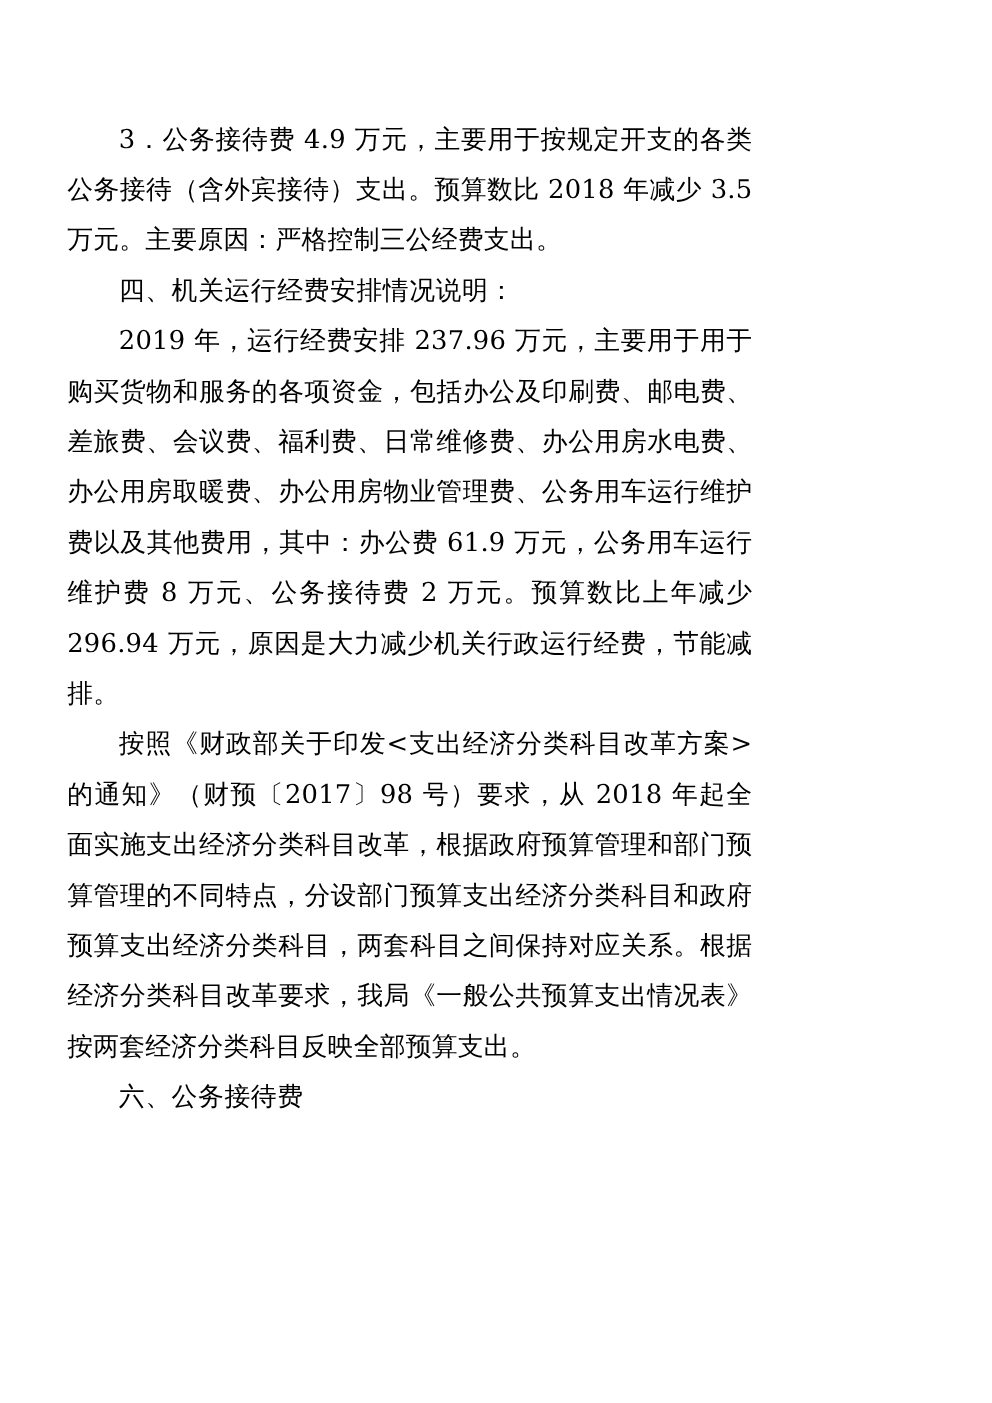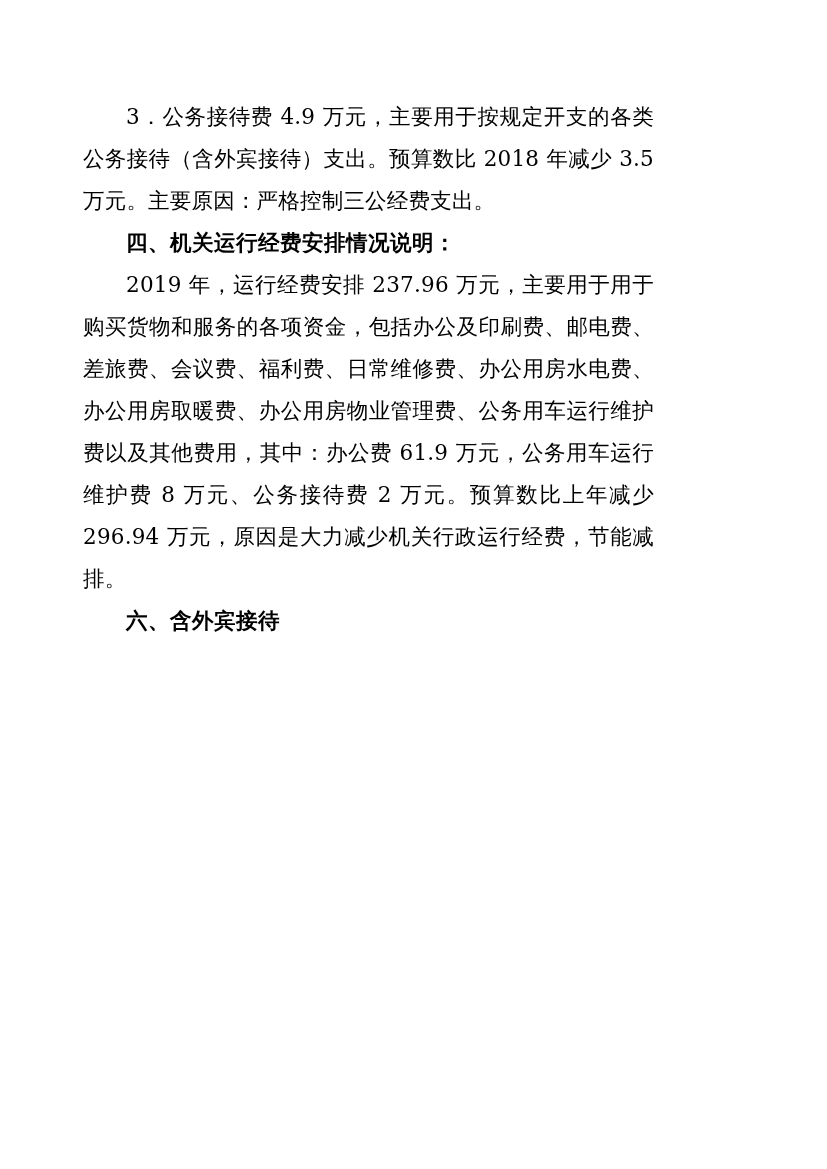--- a/index.html
+++ b/index.html
@@ -12,54 +12,55 @@
     height: 1169px;
     font-family: "DejaVu Serif", "Liberation Serif", serif;
     color: #000000;
     position: relative;
     overflow: hidden;
   }
   .page {
     box-sizing: border-box;
     width: 691px;
     height: 1169px;
-    padding: 96px 128px 0 83px;
+    padding: 96px 128px 0 56px;
     background: #ffffff;
   }
   .doc-body {
     width: 571px;
   }
   p {
     margin: 0;
     font-size: 21.5px;
     line-height: 42px;
     text-align: justify;
     text-justify: inter-ideograph;
     letter-spacing: 0.2px;
   }
   .para {
     text-indent: 2em;
   }
   .heading {
     text-indent: 2em;
-    font-weight: bold;
+    font-weight: normal;
     font-family: "DejaVu Sans", "Liberation Sans", sans-serif;
     letter-spacing: 0.5px;
   }
 </style>
 </head>
 <body>
 
 <div class="page">
   <div class="doc-body">
 
     <p class="para">3．公务接待费 4.9 万元，主要用于按规定开支的各类公务接待（含外宾接待）支出。预算数比  2018 年减少 3.5 万元。主要原因：严格控制三公经费支出。</p>
 
     <p class="heading">四、机关运行经费安排情况说明：</p>
 
     <p class="para">2019 年，运行经费安排 237.96 万元，主要用于用于购买货物和服务的各项资金，包括办公及印刷费、邮电费、差旅费、会议费、福利费、日常维修费、办公用房水电费、办公用房取暖费、办公用房物业管理费、公务用车运行维护费以及其他费用，其中：办公费 61.9 万元，公务用车运行维护费 8 万元、公务接待费  2 万元。预算数比上年减少 296.94 万元，原因是大力减少机关行政运行经费，节能减排。</p>
 
 
+    <p class="para">按照《财政部关于印发&lt;支出经济分类科目改革方案&gt;的通知》（财预〔2017〕98 号）要求，从 2018 年起全面实施支出经济分类科目改革，根据政府预算管理和部门预算管理的不同特点，分设部门预算支出经济分类科目和政府预算支出经济分类科目，两套科目之间保持对应关系。根据经济分类科目改革要求，我局《一般公共预算支出情况表》按两套经济分类科目反映全部预算支出。</p>
 
-    <p class="heading">六、含外宾接待</p>
+    <p class="heading">六、公务接待费</p>
 
   </div>
 </div>
 
 </body></html>

